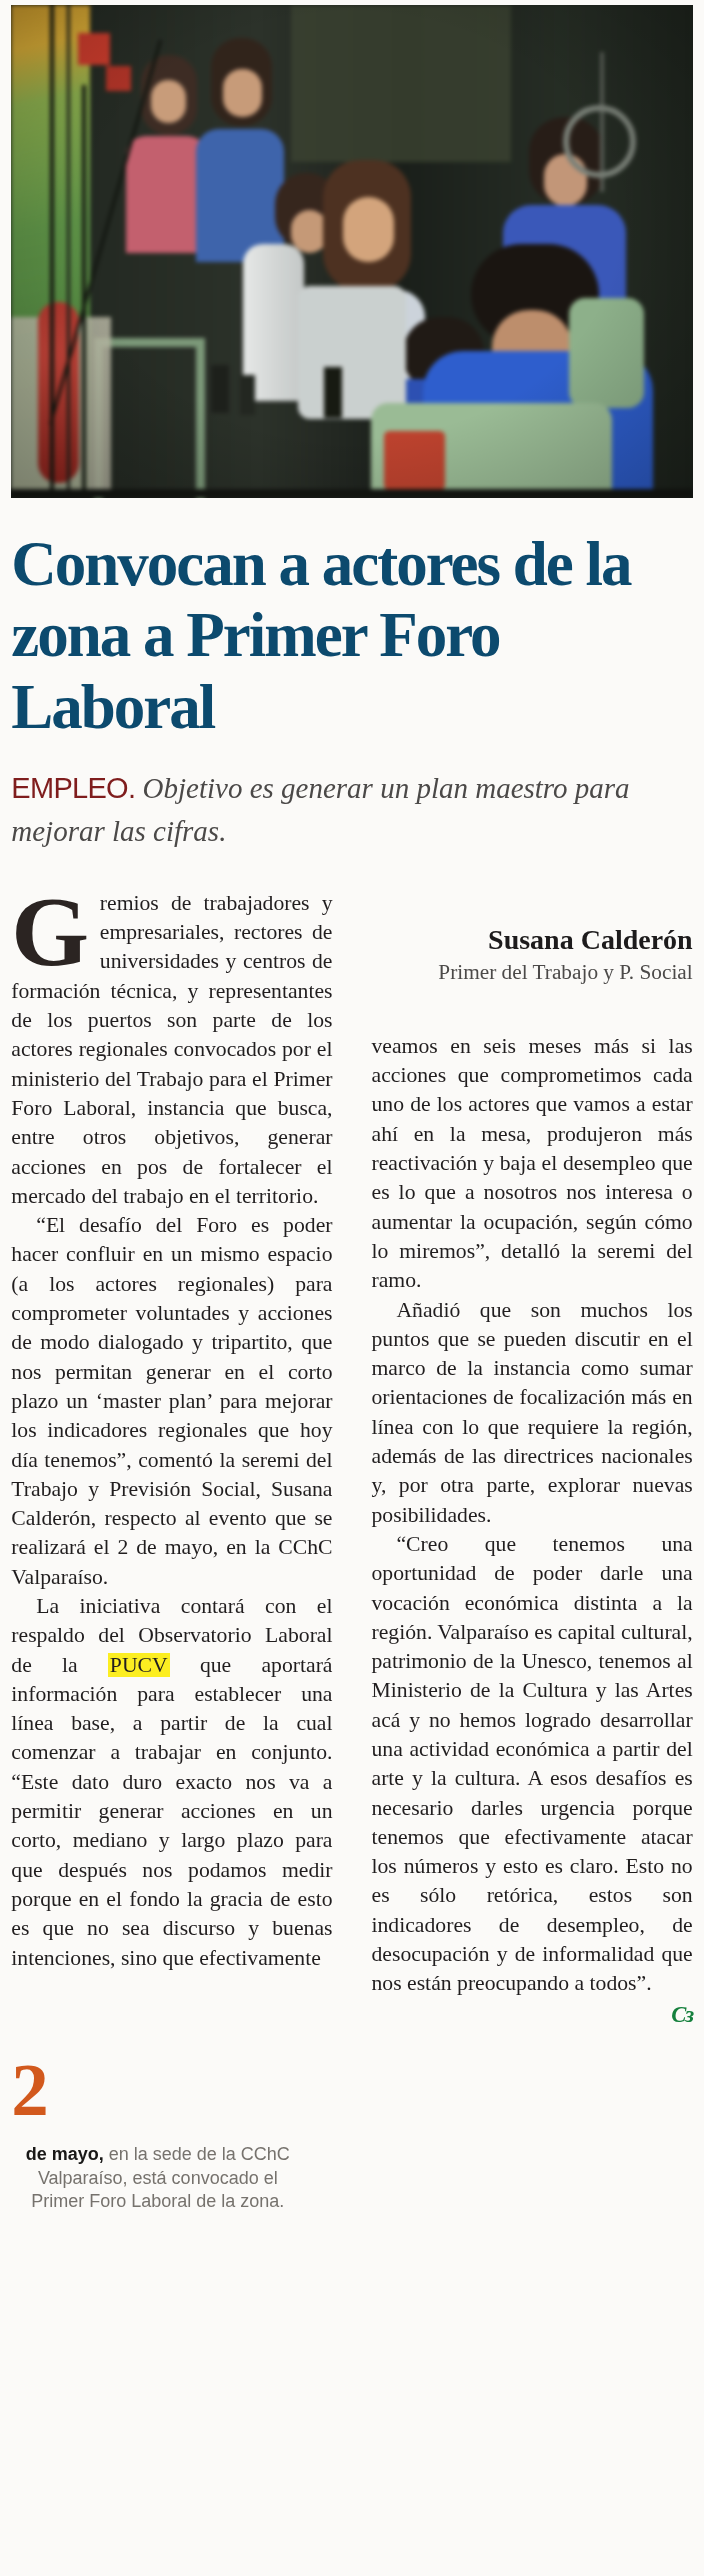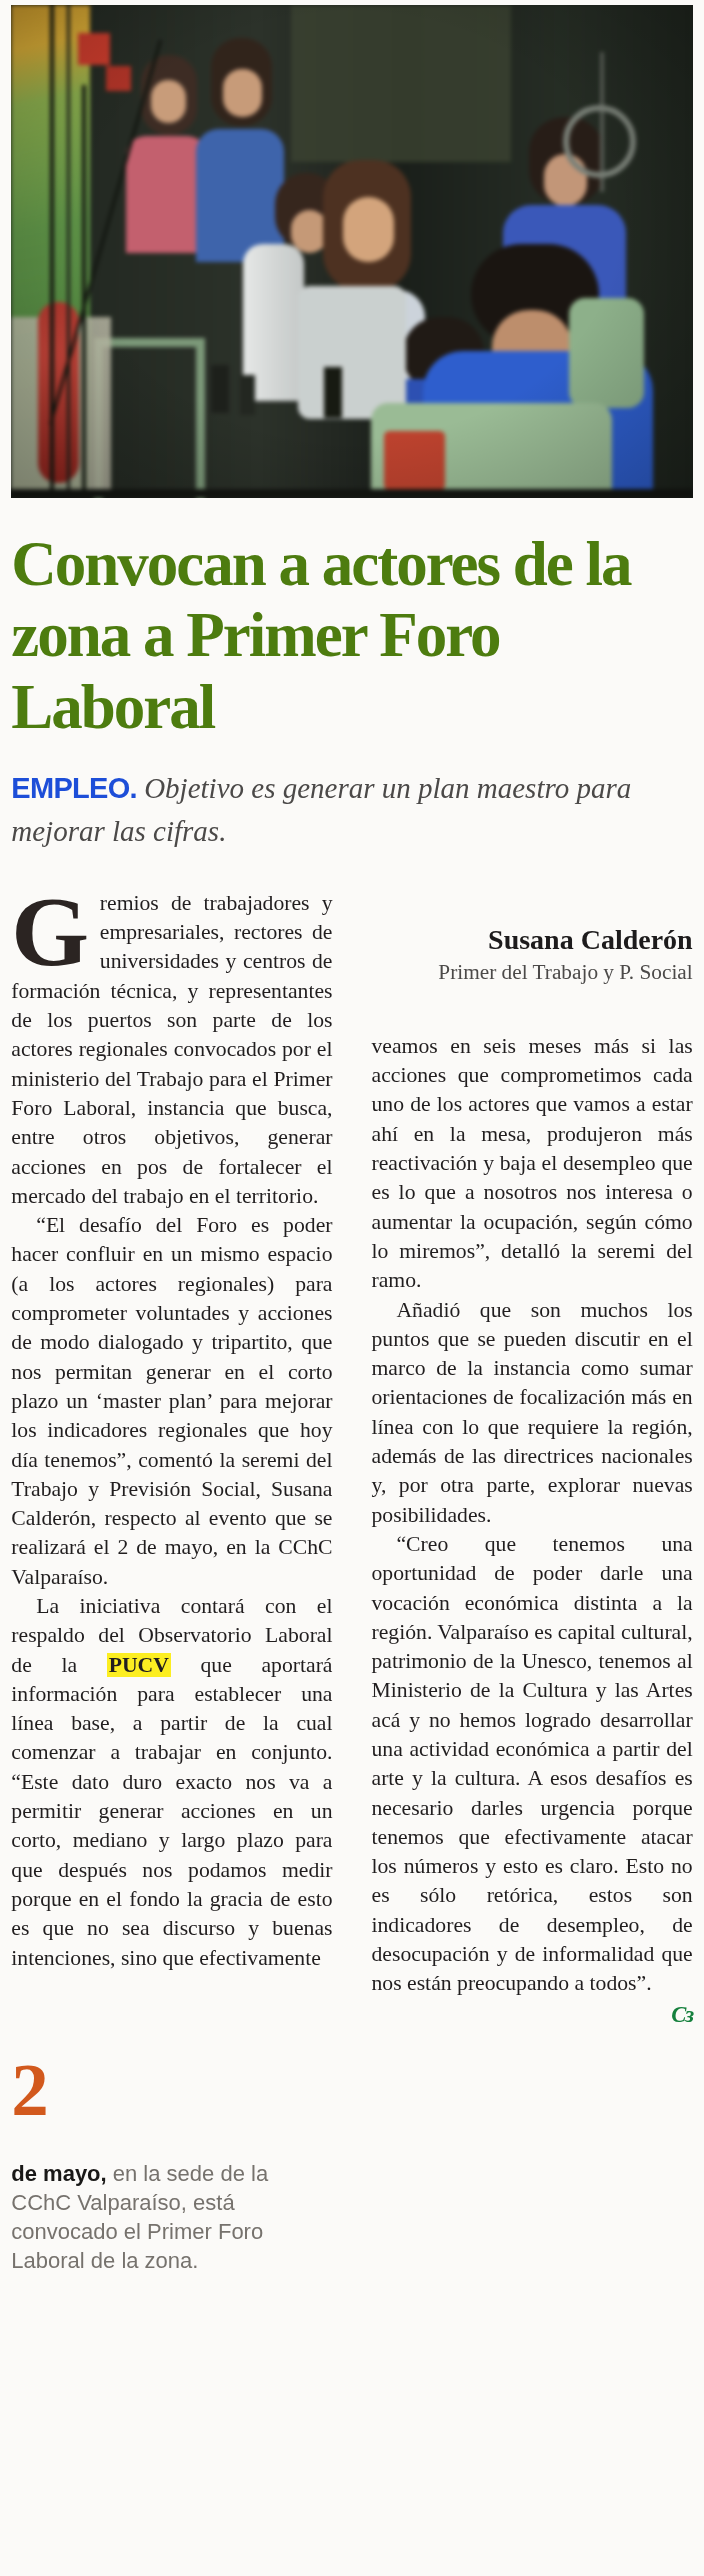--- a/index.html
+++ b/index.html
@@ -38,34 +38,34 @@
   }
 
   
   h1.headline{
     margin:31px 0 0 0;
     font-family:"Liberation Serif", serif;
     font-weight:700;
     font-size:63px;
     line-height:1.13;
     letter-spacing:-2px;
-    color:#4d7c0f;
+    color:#0c4a6e;
   }
 
   
   .kicker{
     margin-top:24px;
     font-size:29px;
     line-height:1.5;
     max-width:673px;
   }
   .kicker-label{
     font-family:"Liberation Sans", sans-serif;
-    font-weight:700;
-    color:#1d4ed8;
+    font-weight:400;
+    color:#7f1d1d;
     letter-spacing:-0.7px;
   }
   .kicker-text{
     font-family:"Liberation Serif", serif;
     font-style:italic;
     color:#4b4948;
   }
 
   
   .columns{
@@ -84,21 +84,21 @@
   }
   .body-text p.indent{text-indent:1.15em;}
   .dropcap{
     float:left;
     font-size:100px;
     line-height:77px;
     padding:4px 10.7px 0 0;
     font-weight:700;
     color:#2b2422;
   }
-  .hl{background:#fcee21;padding:0 2px;font-weight:bold;}
+  .hl{background:#fcee21;padding:0 2px;}
 
   
   .pullquote{
     font-size:31px;
     line-height:1.24;
     font-weight:700;
     letter-spacing:-0.3px;
     color:#1c1a1b;
   }
   .attribution{ text-align:right; margin-top:35px; }
@@ -109,25 +109,26 @@
   
   .factbox{margin-top:79px;max-width:293px;}
   .fact-number{
     font-family:"Liberation Serif", serif;
     font-weight:700;
     font-size:75px;
     line-height:1;
     color:#d2591d;
   }
   .fact-text{
-    margin-top:32px;
+    margin-top:16px;
     font-family:"Liberation Sans", sans-serif;
-    font-size:22px;
+    font-size:18px;
     line-height:1.32;
     color:#76726d;
+    text-align:center;
   }
   .fact-bold{color:#191817;font-weight:700;}
 
   
   .endmark{
     float:right;
     font-style:italic;
     font-weight:700;
     font-size:22.7px;
     letter-spacing:-1.3px;

